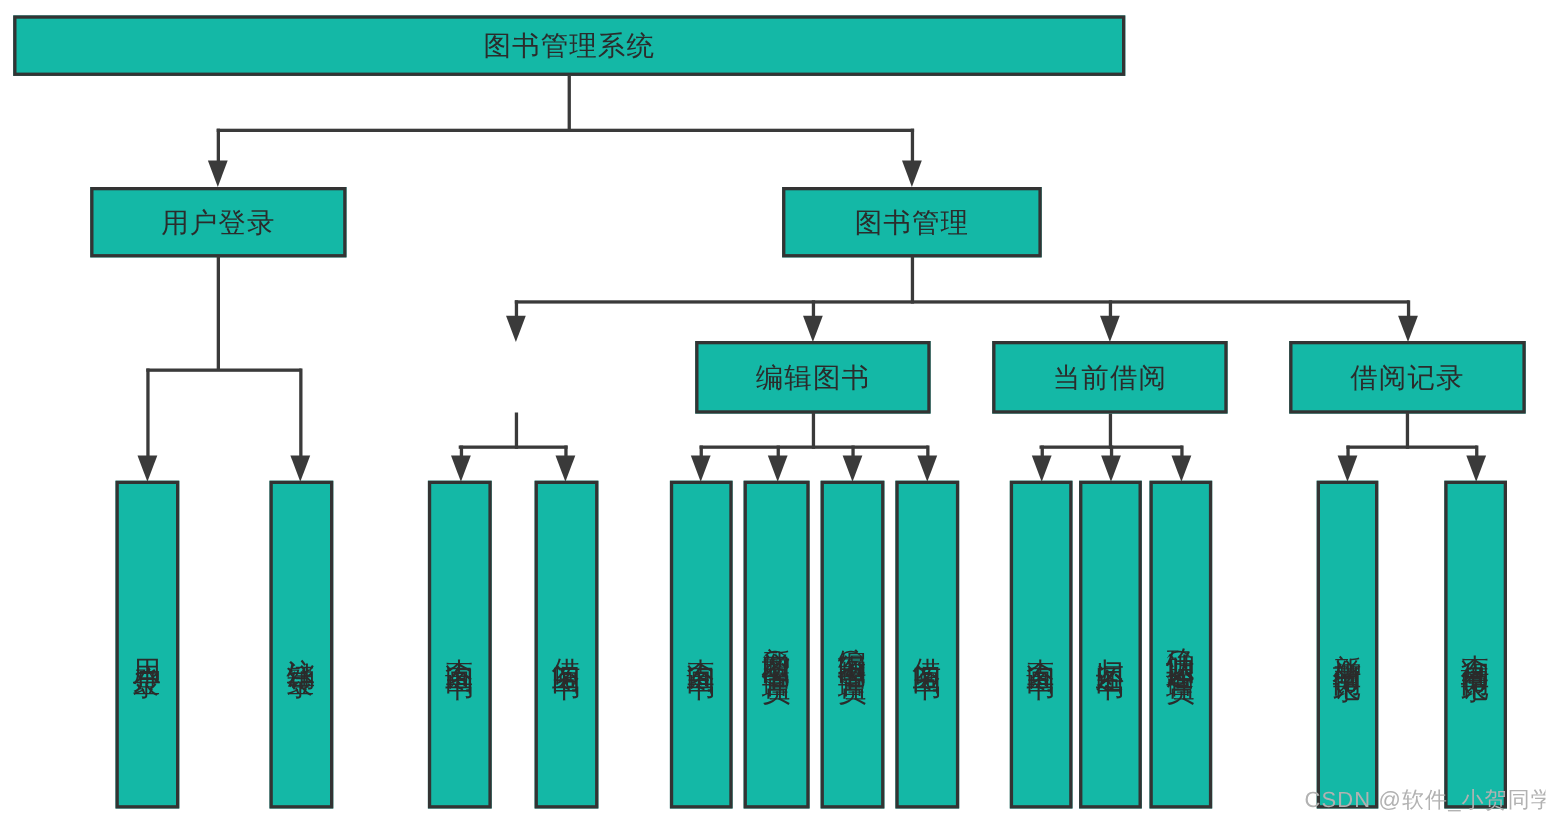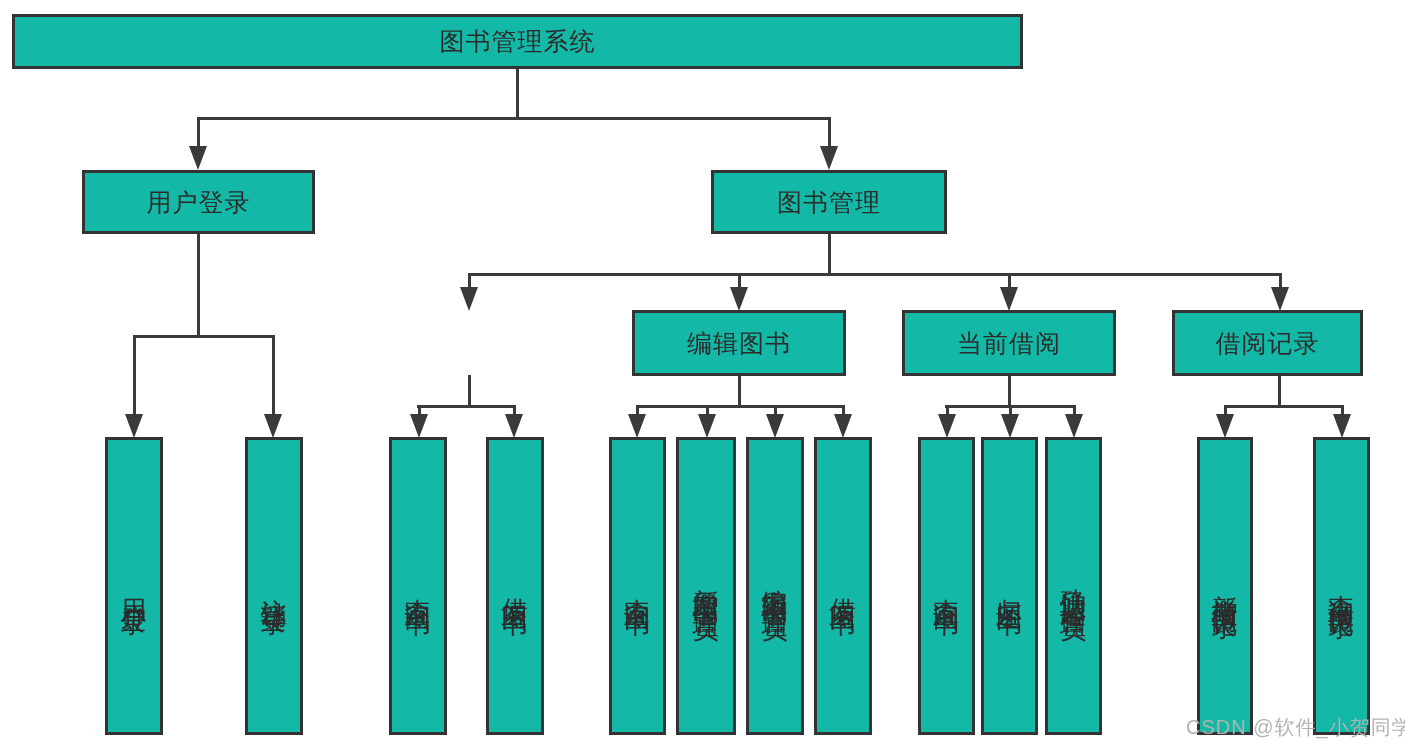--- a/index.html
+++ b/index.html
@@ -83,21 +83,21 @@
 
   <div class="node h" style="left:82px;top:170px;width:233px;height:64px;">用户登录</div>
 
   <div class="node h" style="left:711px;top:170px;width:236px;height:64px;">图书管理</div>
 
 
   <div class="node h" style="left:632px;top:310px;width:214px;height:66px;">编辑图书</div>
 
   <div class="node h" style="left:902px;top:310px;width:214px;height:66px;">当前借阅</div>
 
-  <div class="node h" style="left:1172px;top:310px;width:191px;height:66px;">借阅记录</div>
+  <div class="node h" style="left:1172px;top:310px;width:215px;height:66px;">借阅记录</div>
 
   <div class="node leaf" style="left:105px;top:437px;width:58px;height:298px;">
     <span class="vt">用户登录</span>
   </div>
 
   <div class="node leaf" style="left:245px;top:437px;width:58px;height:298px;">
     <span class="vt">注销登录</span>
   </div>
 
   <div class="node leaf" style="left:389px;top:437px;width:58px;height:298px;">

